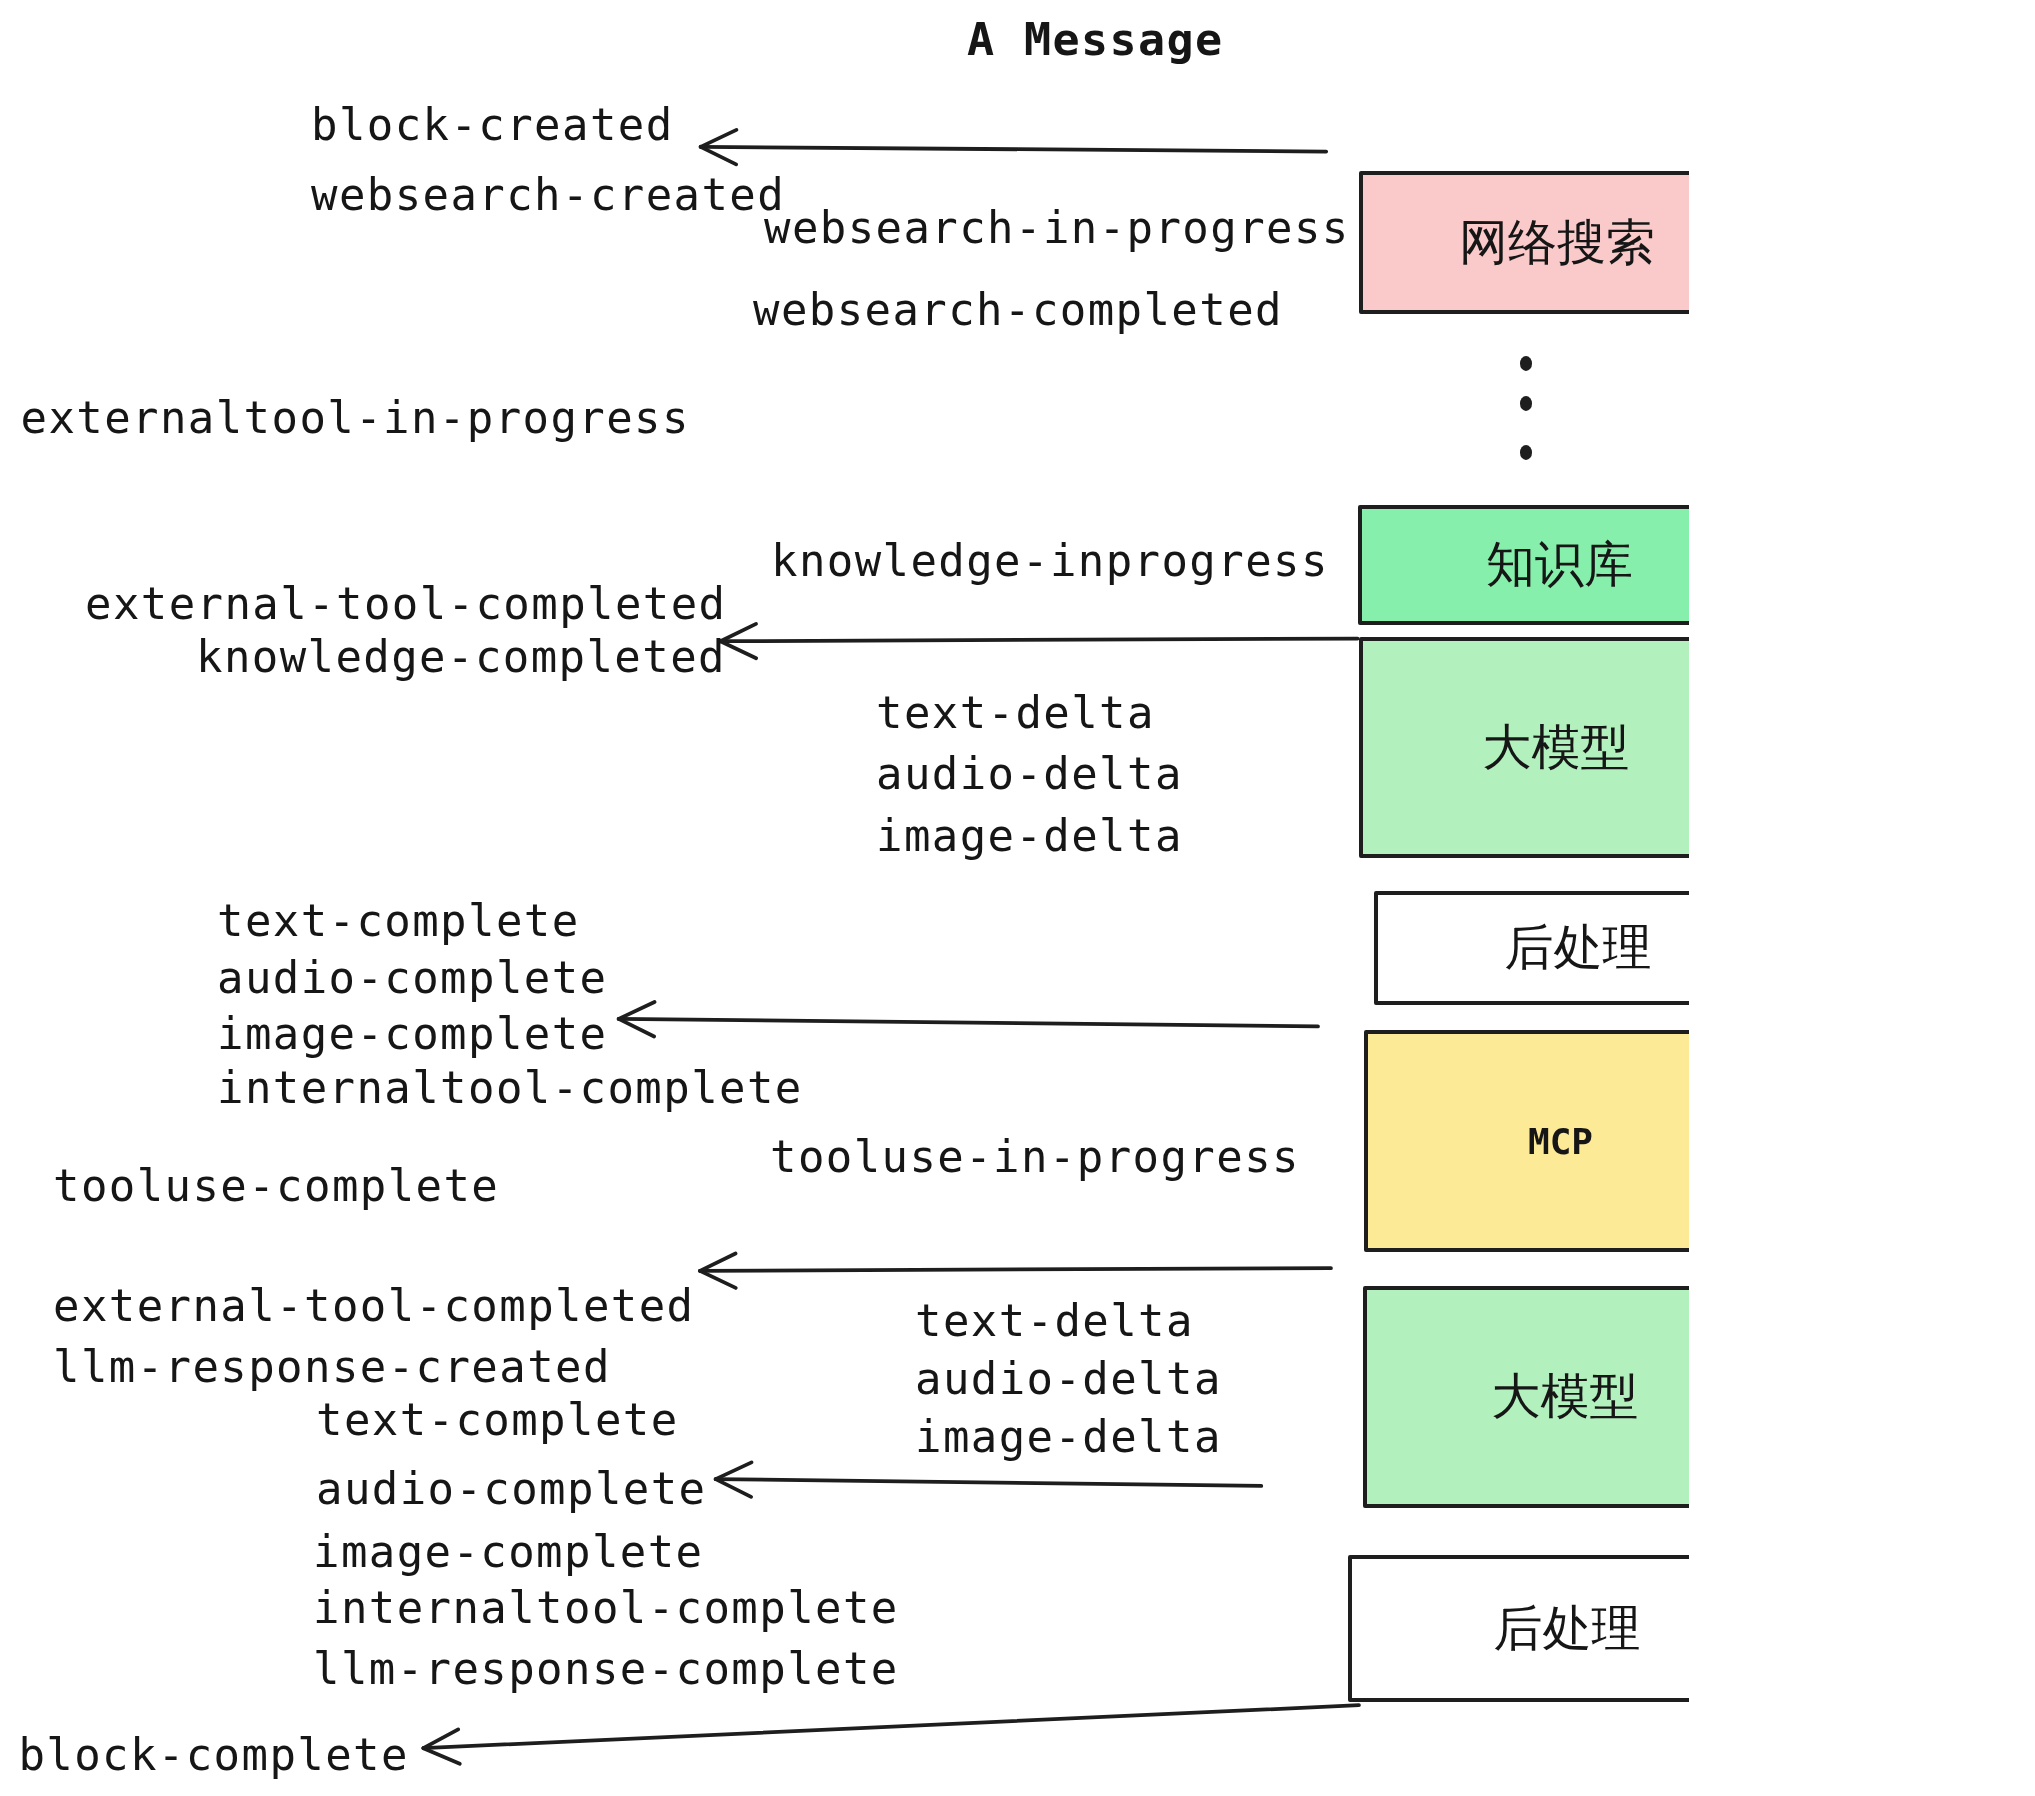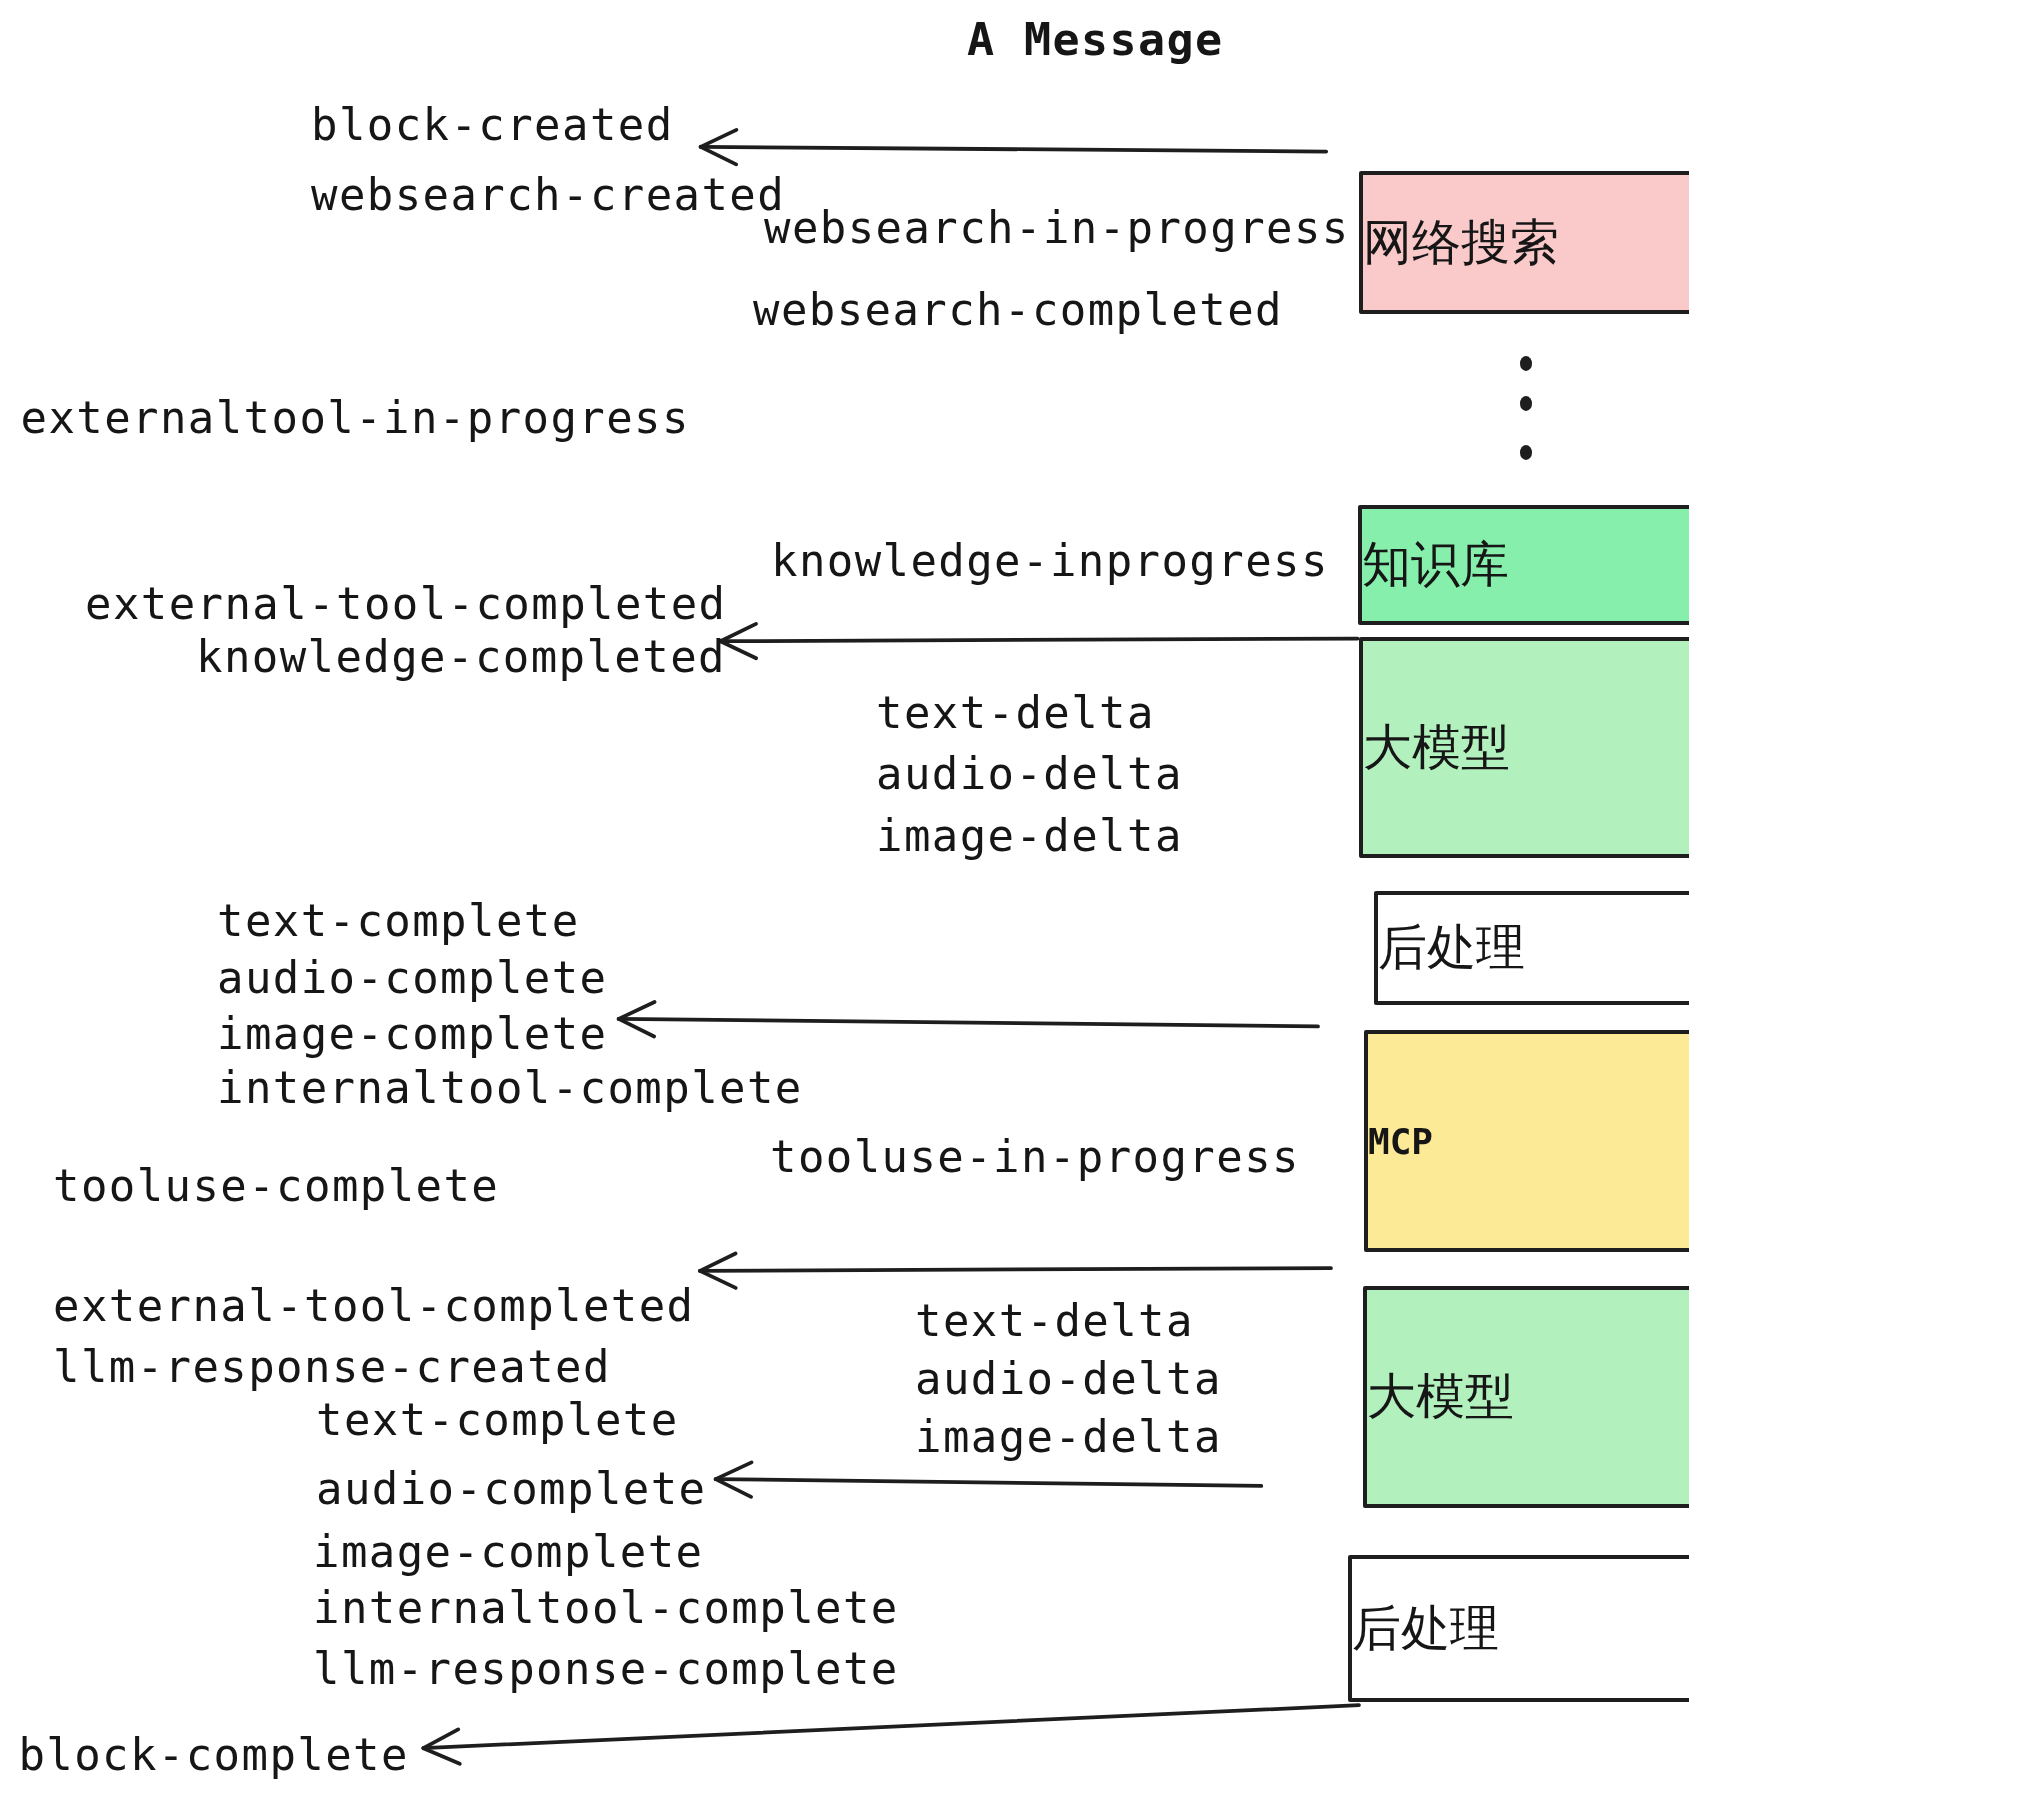--- a/index.html
+++ b/index.html
@@ -10,21 +10,21 @@
   .title{
     position:absolute;left:967px;top:15px;font-size:45px;line-height:1.1;
     letter-spacing:1.4px;white-space:nowrap;font-weight:bold;
   }
   .event{
     position:absolute;font-size:44px;line-height:1.05;letter-spacing:1.4px;
     white-space:nowrap;
   }
   .box{
     position:absolute;border:4.1px solid #1e1e1e;border-radius:2px;
-    display:flex;align-items:center;
+    display:flex;align-items:center;justify-content:center;
     font-family:"Liberation Sans","DejaVu Sans",sans-serif;font-size:49px;
     box-sizing:border-box;
   }
   .box.mono{font-family:"DejaVu Sans Mono",monospace;font-size:36px;font-weight:bold;}
   .side-label{
     position:absolute;font-size:64px;white-space:nowrap;
     font-family:"Liberation Sans","DejaVu Sans",sans-serif;
   }
   .dot{position:absolute;width:12.3px;height:15px;border-radius:50%;background:#1e1e1e;}
   svg.overlay{position:absolute;left:0;top:0;pointer-events:none;}

